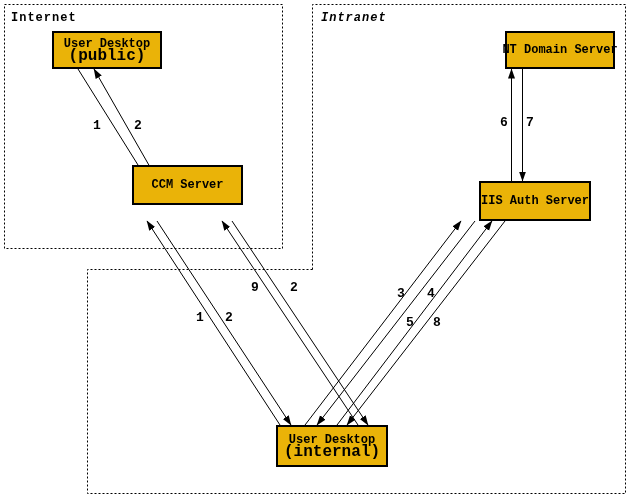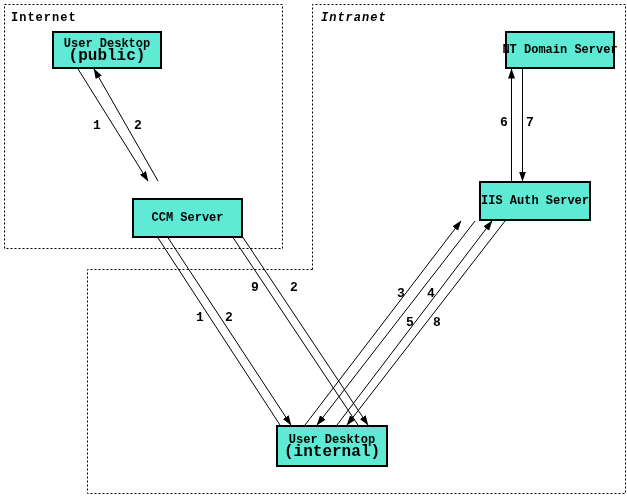--- a/index.html
+++ b/index.html
@@ -6,21 +6,21 @@
   #stage{
     position:relative;width:627px;height:497px;background:#fff;
     font-family:"Liberation Mono","DejaVu Sans Mono",monospace;
     color:#000;overflow:hidden;
   }
   #wires{position:absolute;left:0;top:0;width:627px;height:497px;}
   .zone-label{
     position:absolute;font-size:12px;font-weight:bold;letter-spacing:1px;white-space:nowrap;
   }
   .node{
-    position:absolute;box-sizing:border-box;border:2px solid #000;background:#5eead4;
+    position:absolute;box-sizing:border-box;border:2px solid #000;background:#eab308;
     display:flex;flex-direction:column;align-items:center;justify-content:center;
     text-align:right;
   }
   .node .title{font-size:12px;font-weight:bold;line-height:13px;white-space:nowrap;}
   .node .subtitle{font-size:16px;font-weight:bold;line-height:11px;white-space:nowrap;}
   .num{
     position:absolute;width:24px;margin-left:-12px;text-align:center;
     font-size:13px;font-weight:bold;line-height:13px;background:transparent;
   }
 </style>
@@ -58,21 +58,21 @@
   </svg>
 
   <div class="zone-label" style="left:11px;top:11px;">Internet</div>
   <div class="zone-label" style="left:321px;top:11px;font-style:italic;">Intranet</div>
 
   <div class="node" style="left:52px;top:31px;width:110px;height:38px;">
     <div class="title">User Desktop</div>
     <div class="subtitle">(public)</div>
   </div>
 
-  <div class="node" style="left:132px;top:198px;width:111px;height:40px;">
+  <div class="node" style="left:132px;top:165px;width:111px;height:40px;">
     <div class="title">CCM Server</div>
   </div>
 
   <div class="node" style="left:461px;top:31px;width:110px;height:38px;margin-left:44px;">
     <div class="title">NT Domain Server</div>
   </div>
 
   <div class="node" style="left:479px;top:181px;width:112px;height:40px;">
     <div class="title">IIS Auth Server</div>
   </div>

